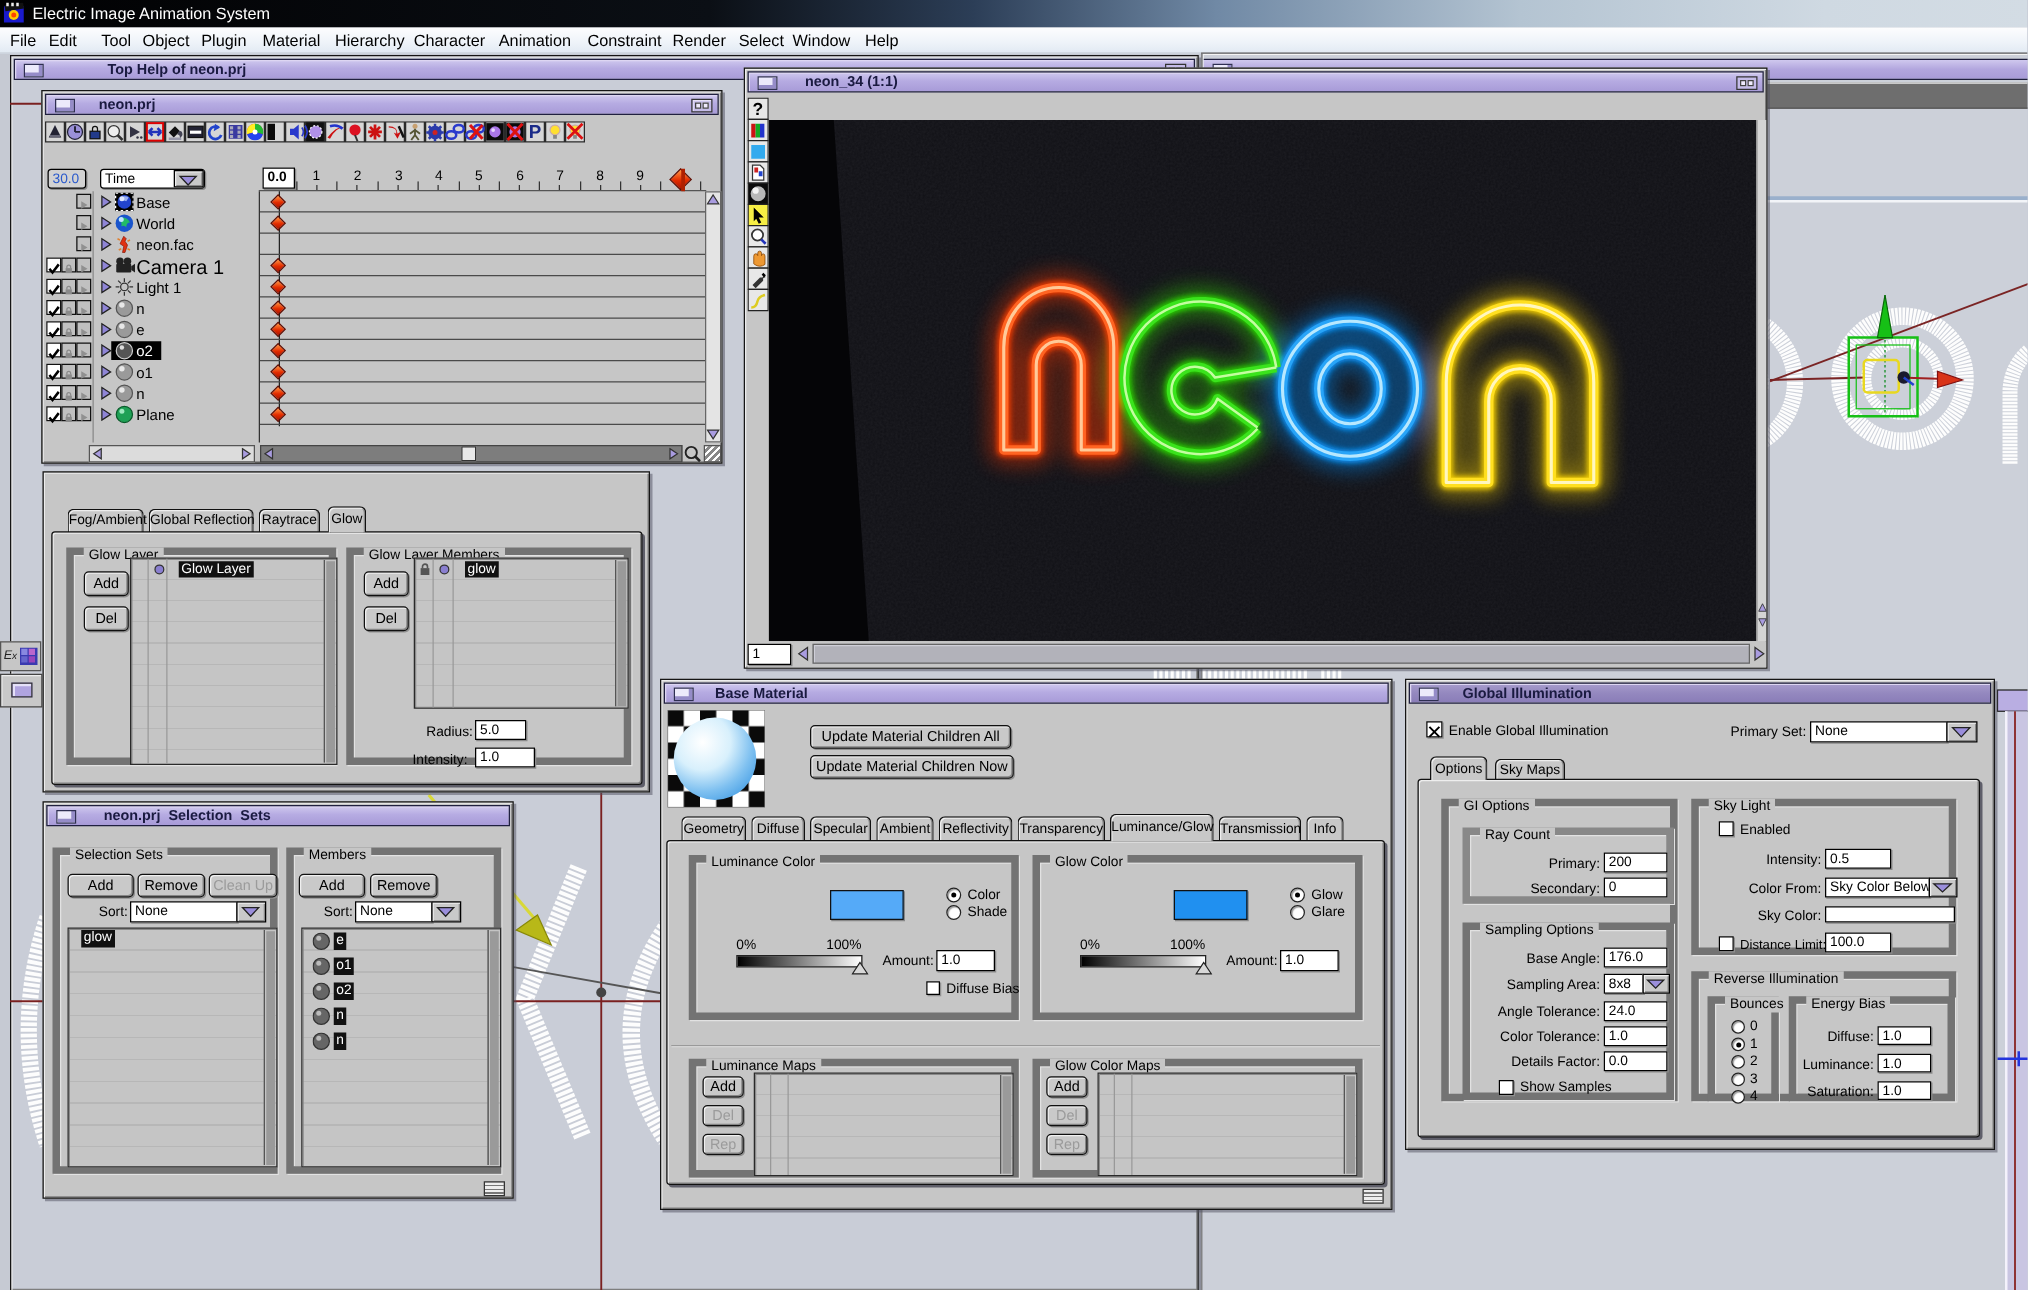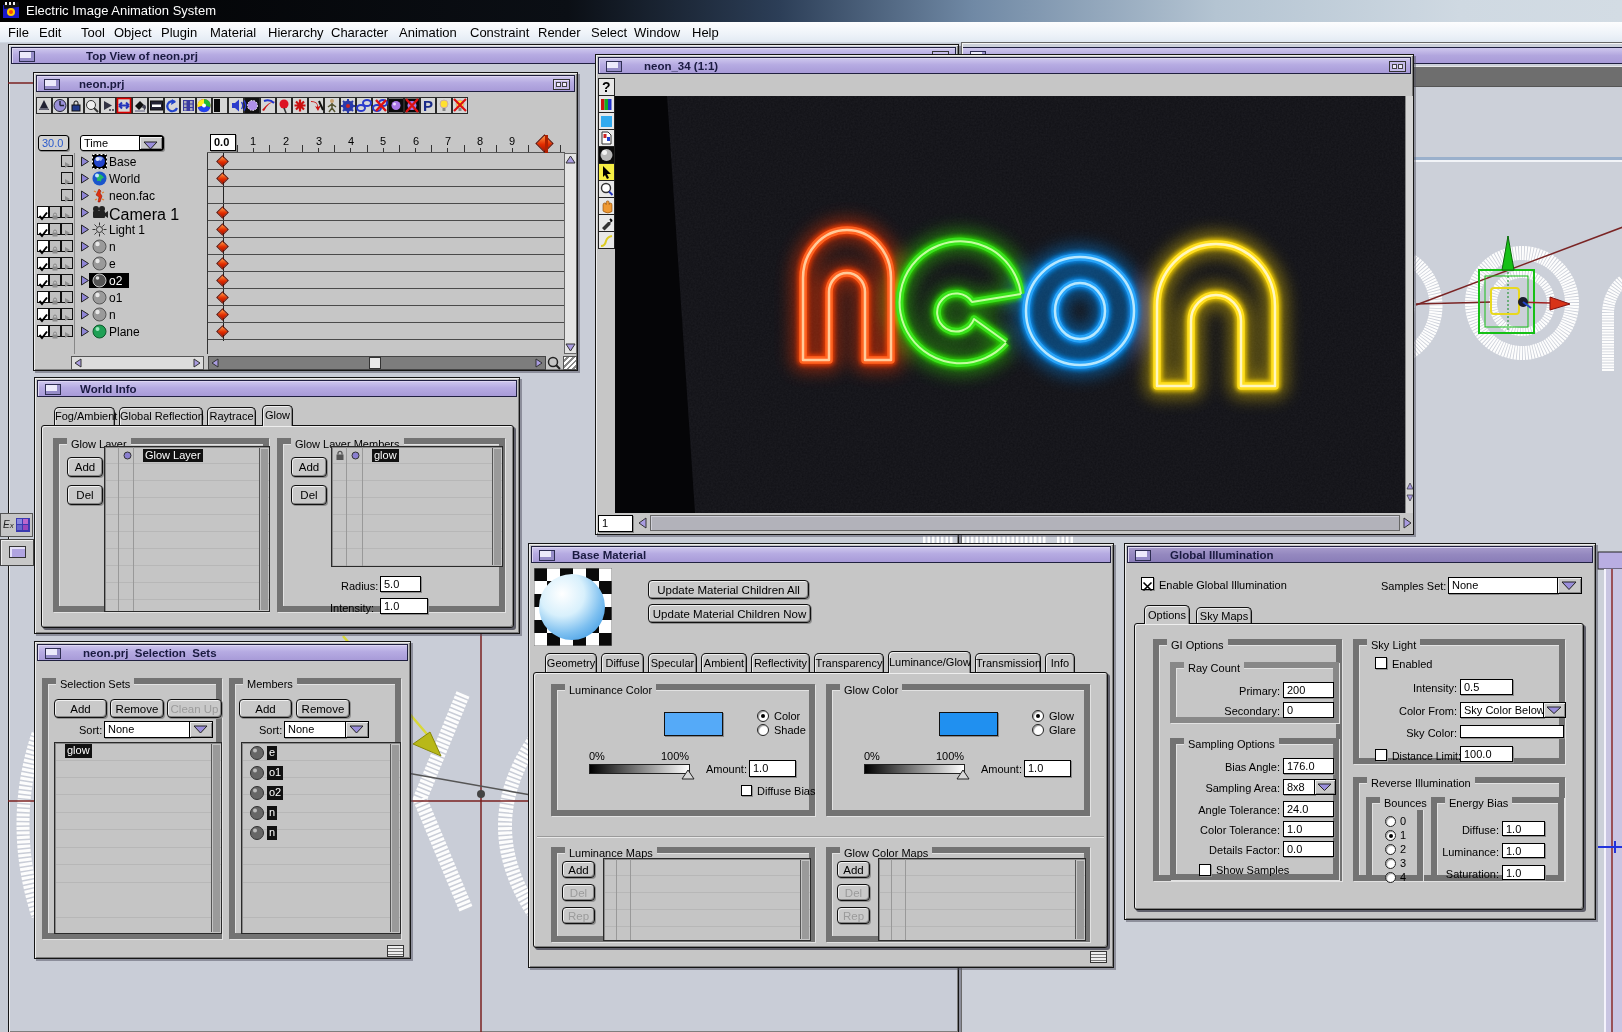--- a/index.html
+++ b/index.html
@@ -54,21 +54,21 @@
     <span class="a" style="left:470px;top:3px">Constraint</span>
     <span class="a" style="left:538px;top:3px">Render</span>
     <span class="a" style="left:591px;top:3px">Select</span>
     <span class="a" style="left:634px;top:3px">Window</span>
     <span class="a" style="left:692px;top:3px">Help</span>
 </div>
 
 <div class="win" id="topview" style="left:8px;top:44px;width:951px;height:989px;background:#c9cdd7">
  <div class="tbar">
       <div class="wic"></div>
-      <span class="tt" style="left:74px">Top View of neon.prj</span>
+      <span class="tt" style="left:74px">Top Help of neon.prj</span>
   <div class="a" style="right:6px;top:3px;width:17px;height:11px;background:#c5bce9;border:1px solid #333">
         <div class="a" style="left:2px;top:2px;width:5px;height:5px;background:#efeafd;border:1px solid #444"></div>
         <div class="a" style="left:8px;top:2px;width:5px;height:5px;background:#efeafd;border:1px solid #444"></div>
       </div>
  </div>
  <div class="a" id="tvcontent" style="left:2px;top:21px;right:2px;bottom:2px;background:#c9cdd7"></div>
 </div>
 <svg class="a" id="bgwire" style="left:8px;top:44px;pointer-events:none" width="1614" height="989" viewBox="0 0 1614 989">
  <g stroke="#fdfdfd" fill="none" stroke-dasharray="3 1.5">
   <path d="M30,690 Q0,780 30,872" stroke-width="13"></path>
@@ -656,24 +656,20 @@
         <path d="M10,2 L10,12 L3,7 Z" fill="#a99ce0" stroke="#333"></path>
       </svg>
   <div class="a" style="left:52px;top:2px;width:750px;height:16px;background:#b2b2ba;border:1px solid #666;box-shadow:inset 1px 1px 0 #cfcfd8"></div>
   <svg class="a" style="left:803px;top:3px" width="13" height="14">
         <path d="M3,2 L3,12 L10,7 Z" fill="#a99ce0" stroke="#333"></path>
       </svg>
  </div>
 </div>
 
 <div class="win" id="wiwin" style="left:34px;top:377px;width:486px;height:257px">
- <div class="tbar">
-      <div class="wic"></div>
-      <span class="tt" style="left:42px">World Info</span>
-    </div>
  <div class="tab" style="left:19px;top:29px;width:61px;height:19px;padding-top:2px">Fog/Ambient</div>
  <div class="tab" style="left:84px;top:29px;width:84px;height:19px;padding-top:2px">Global Reflection</div>
  <div class="tab" style="left:172px;top:29px;width:49px;height:19px;padding-top:2px">Raytrace</div>
  <div class="tab" style="left:227px;top:27px;width:31px;height:21px;padding-top:3px;z-index:3">Glow</div>
  <div class="panel" style="left:6px;top:47px;width:473px;height:203px"></div>
  <div class="grp" style="left:18px;top:60px;width:216px;height:174px">
       <span class="gl">Glow Layer</span>
   <div class="btn" style="left:8px;top:13px;width:36px;height:20px;line-height:19px">Add</div>
   <div class="btn" style="left:8px;top:41px;width:36px;height:20px;line-height:19px">Del</div>
   <div class="list" style="left:45px;top:2px;width:166px;height:166px">
@@ -867,40 +863,40 @@
 
 <div class="win" id="giwin" style="left:1124px;top:543px;width:472px;height:377px">
  <div class="tbar" style="background:linear-gradient(180deg,#a79ccc 0%,#9488bf 50%,#8a7db8 100%)">
       <div class="wic"></div>
       <span class="tt" style="left:42px">Global Illumination</span>
     </div>
  <div class="cb" style="left:16px;top:33px;width:13px;height:13px"><svg width="11" height="11">
         <path d="M1.5,1.5 L9.5,9.5 M9.5,1.5 L1.5,9.5" stroke="#000" stroke-width="1.6"></path>
       </svg></div>
  <span class="lbl" style="left:34px;top:35px">Enable Global Illumination</span>
- <span class="lbl lr" style="left:256px;top:36px;width:64px">Samples Set:</span>
+ <span class="lbl lr" style="left:256px;top:36px;width:64px">Primary Set:</span>
  <div class="fld" style="left:323px;top:33px;width:110px;height:17px">None</div>
  <div class="ddb" style="left:432px;top:33px;width:25px;height:17px"><svg width="23" height="15">
         <path d="M4,4 L18,4 L11,11.5 Z" fill="#9a8edb" stroke="#222"></path>
       </svg></div>
  <div class="tab" style="left:19px;top:61px;width:46px;height:19px;padding-top:3px;z-index:3">Options</div>
  <div class="tab" style="left:71px;top:63px;width:56px;height:17px;padding-top:2px">Sky Maps</div>
  <div class="panel" style="left:9px;top:79px;width:450px;height:287px"></div>
  <div class="grp" style="left:28px;top:95px;width:189px;height:242px">
       <span class="gl">GI Options</span>
   <div class="grp" style="left:11px;top:17px;width:169px;height:61px;border-color:#888">
         <span class="gl">Ray Count</span>
     <span class="lbl lr" style="left:20px;top:17px;width:84px">Primary:</span>
     <div class="fld" style="left:107px;top:14px;width:51px;height:16px">200</div>
     <span class="lbl lr" style="left:20px;top:37px;width:84px">Secondary:</span>
     <div class="fld" style="left:107px;top:34px;width:51px;height:16px">0</div>
   </div>
   <div class="grp" style="left:11px;top:93px;width:169px;height:142px">
         <span class="gl">Sampling Options</span>
-    <span class="lbl lr" style="left:20px;top:17px;width:84px">Bias Angle:</span>
+    <span class="lbl lr" style="left:20px;top:17px;width:84px">Base Angle:</span>
     <div class="fld" style="left:107px;top:14px;width:51px;height:16px">176.0</div>
     <span class="lbl lr" style="left:20px;top:38px;width:84px;font-size:11px">Sampling Area:</span>
     <div class="fld" style="left:107px;top:35px;width:32px;height:16px">8x8</div>
     <div class="ddb" style="left:138px;top:35px;width:22px;height:16px"><svg width="20" height="14">
             <path d="M3,4 L16,4 L9.5,10.5 Z" fill="#9a8edb" stroke="#222"></path>
           </svg></div>
     <span class="lbl lr" style="left:14px;top:60px;width:90px;font-size:11px">Angle Tolerance:</span>
     <div class="fld" style="left:107px;top:57px;width:51px;height:16px">24.0</div>
     <span class="lbl lr" style="left:14px;top:80px;width:90px;font-size:11px">Color Tolerance:</span>
     <div class="fld" style="left:107px;top:77px;width:51px;height:16px">1.0</div>

